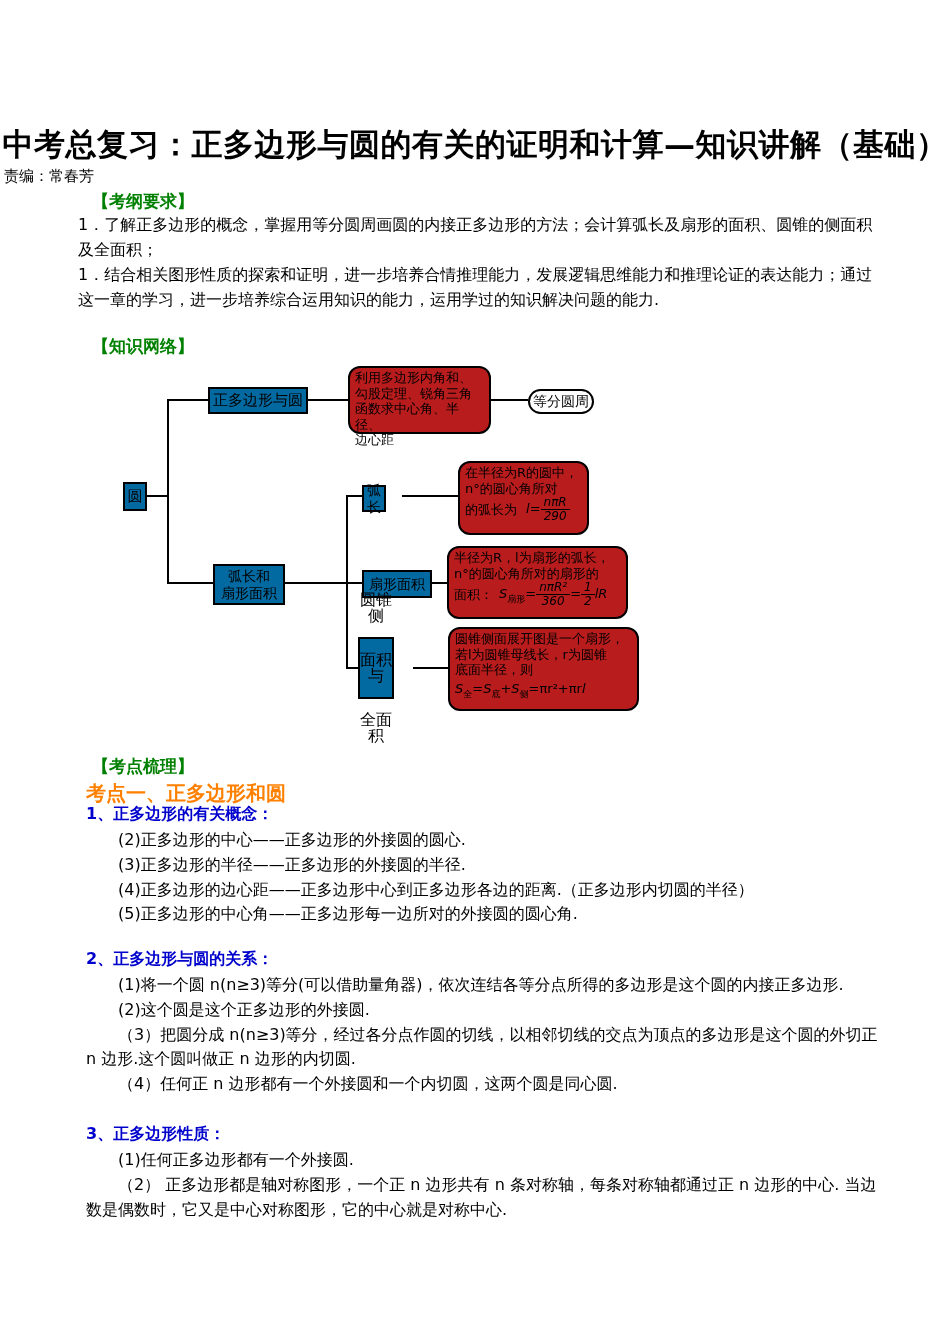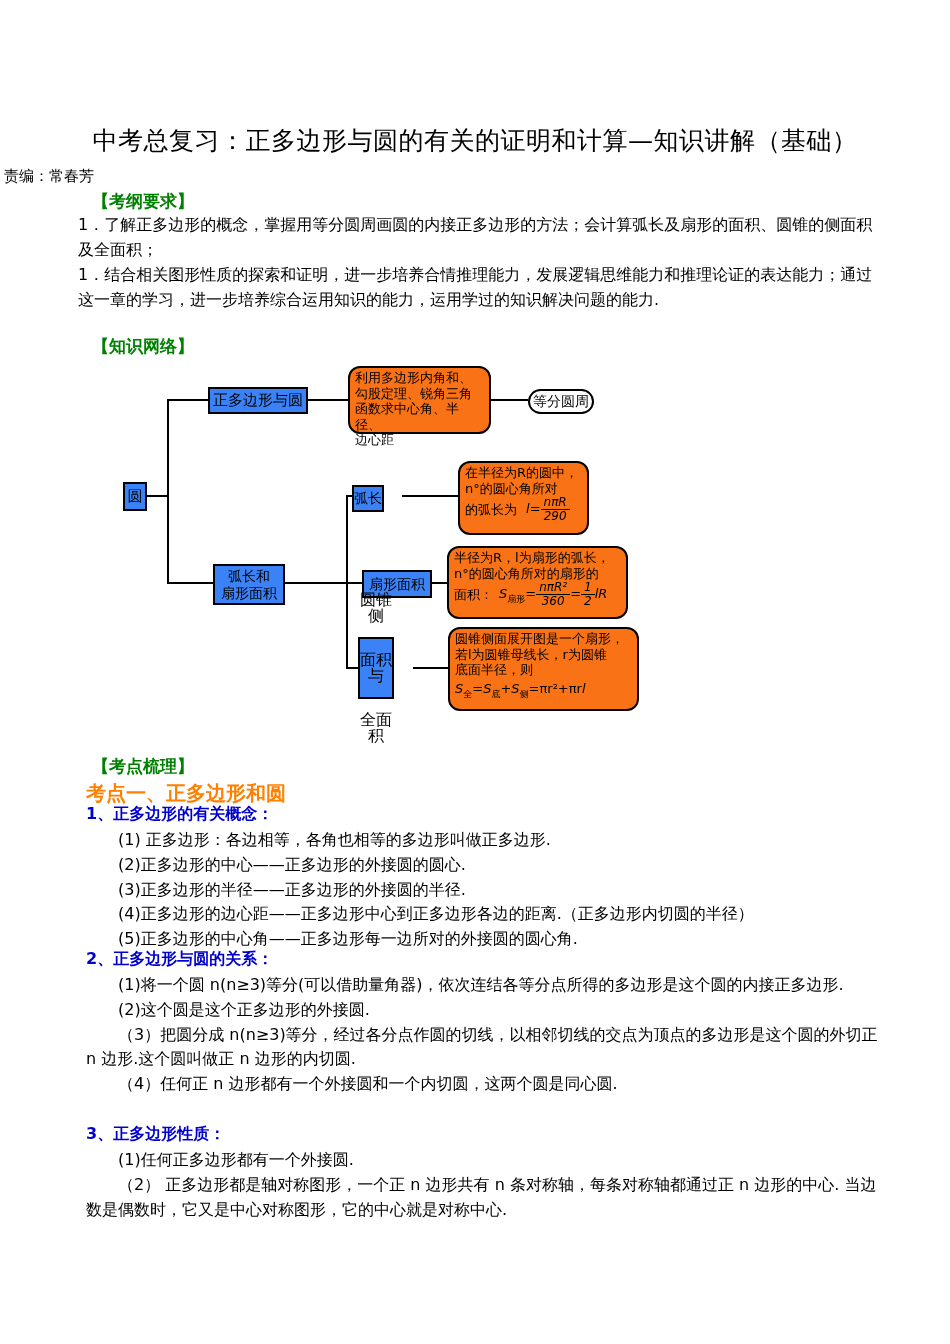--- a/index.html
+++ b/index.html
@@ -1,34 +1,34 @@
 <!DOCTYPE html>
 <html style="--green: #008000; --orange: #FF8000; --blue: #0000CC;"><head>
 <meta charset="utf-8">
 <style>
   html,body{margin:0;padding:0;background:#fff;}
   .page{position:relative;width:950px;height:1344px;background:#ffffff;overflow:hidden;
         font-family:"DejaVu Sans","Liberation Sans",sans-serif;color:#000;}
   .doc-title{position:absolute;top:124px;left:0;width:100%;text-align:center;
-             font-size:25px;font-weight:normal;letter-spacing:0.5px;}
+             font-size:31px;font-weight:bold;letter-spacing:0.5px;}
   .byline{position:absolute;top:167px;left:4px;width:100%;text-align:left;font-size:15px;}
   .sec-header{position:absolute;left:92px;font-size:17px;font-weight:bold;color:var(--green,#008000);}
   .body-block{position:absolute;left:78px;width:798px;font-size:16px;line-height:25px;}
   .body-block p{margin:0;}
   .topic-heading{position:absolute;left:86px;font-size:20px;font-weight:bold;color:var(--orange,#FF8000);}
   .blue-heading{position:absolute;left:86px;font-size:16px;font-weight:bold;color:var(--blue,#0000CC);}
   .items-block{position:absolute;left:86px;width:792px;font-size:16px;line-height:24.8px;}
   .items-block p{margin:0;text-indent:2em;}
 
   
   .diagram{position:absolute;left:0;top:0;width:950px;height:1344px;pointer-events:none;}
-  .dg-box{position:absolute;border:2px solid #000;background:#3b82f6;display:flex;
+  .dg-box{position:absolute;border:2px solid #000;background:#0369a1;display:flex;
           flex-direction:column;align-items:center;justify-content:center;
           font-size:14px;line-height:17px;text-align:center;box-sizing:border-box;}
-  .dg-round{position:absolute;border:2px solid #000;border-radius:12px;background:#f97316;
+  .dg-round{position:absolute;border:2px solid #000;border-radius:12px;background:#b91c1c;
             box-sizing:border-box;padding:2px 5px;font-size:13px;line-height:15.5px;text-align:left;}
   .dg-pill{position:absolute;border:2px solid #000;border-radius:13px;background:#fff;
            display:flex;align-items:center;justify-content:center;font-size:14px;box-sizing:border-box;}
   .hline{position:absolute;height:2px;background:#000;}
   .vline{position:absolute;width:2px;background:#000;}
   .frow{display:flex;align-items:center;}
   .frac{display:inline-block;vertical-align:middle;text-align:center;
         font-size:12px;line-height:13px;font-style:italic;}
   .frac .num{display:block;border-bottom:1px solid #000;padding:0 3px;}
   .frac .den{display:block;}
@@ -79,21 +79,21 @@
       <div>边心距</div>
     </div>
 
     <div class="dg-pill" style="left:528px;top:389px;width:66px;height:25px;">等分圆周</div>
 
     <div class="dg-box" style="left:213px;top:564px;width:72px;height:41px;">
       <div>弧长和</div>
       <div>扇形面积</div>
     </div>
 
-    <div class="dg-box" style="left:352px;top:485px;width:32px;height:27px;">弧长</div>
+    <div class="dg-box" style="left:362px;top:485px;width:24px;height:27px;">弧长</div>
 
     <div class="dg-round" style="left:458px;top:461px;width:131px;height:74px;">
       <div>在半径为R的圆中，</div>
       <div>n°的圆心角所对</div>
       <div class="frow">
         <span>的弧长为</span>
         <span class="formula" style="margin-left:9px;">
           <span class="fvar">l</span><span>=</span><span class="frac"><span class="num">nπR</span><span class="den">290</span></span>
         </span>
       </div>
@@ -126,21 +126,20 @@
         <span class="fvar">S</span><span class="fsub">全</span><span class="fvar">=S</span><span class="fsub">底</span><span class="fvar">+S</span><span class="fsub">侧</span><span>=πr²+πr</span><span class="fvar">l</span>
       </div>
     </div>
   </div>
 
   <div class="sec-header" style="top:755px;">【考点梳理】</div>
   <div class="topic-heading" style="top:780px;">考点一、正多边形和圆</div>
 
   <div class="blue-heading" style="top:804px;">1、正多边形的有关概念：</div>
   <div class="items-block" style="top:828px;">
-    <p>(1) 正多边形：各边相等，各角也相等的多边形叫做正多边形.</p>
     <p>(2)正多边形的中心——正多边形的外接圆的圆心.</p>
     <p>(3)正多边形的半径——正多边形的外接圆的半径.</p>
     <p>(4)正多边形的边心距——正多边形中心到正多边形各边的距离.（正多边形内切圆的半径）</p>
     <p>(5)正多边形的中心角——正多边形每一边所对的外接圆的圆心角.</p>
   </div>
 
   <div class="blue-heading" style="top:949px;">2、正多边形与圆的关系：</div>
   <div class="items-block" style="top:973px;">
     <p>(1)将一个圆 n(n≥3)等分(可以借助量角器)，依次连结各等分点所得的多边形是这个圆的内接正多边形.</p>
     <p>(2)这个圆是这个正多边形的外接圆.</p>

